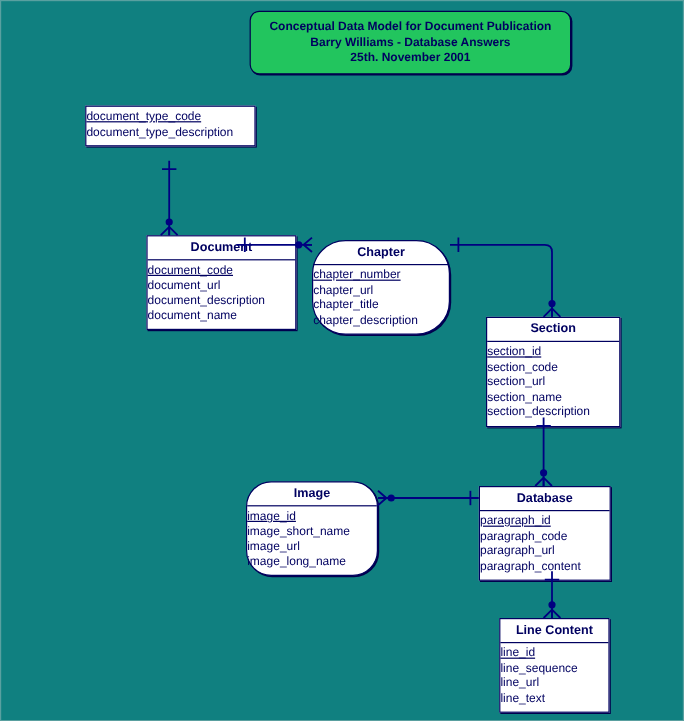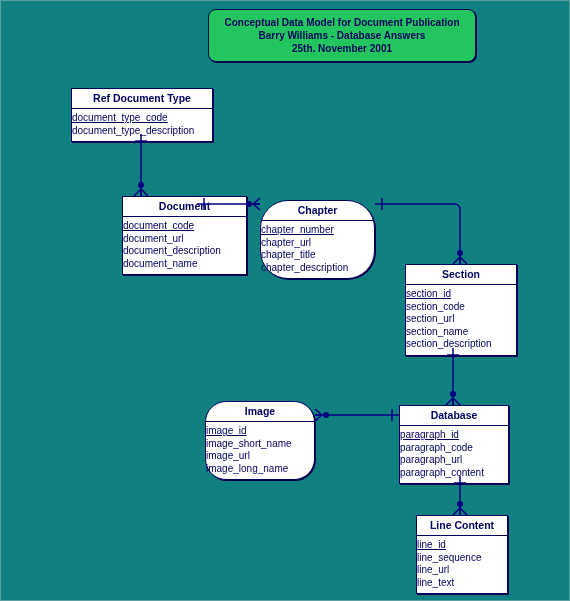--- a/index.html
+++ b/index.html
@@ -67,21 +67,20 @@
 </head>
 <body>
 
 <div class="title-box">
   <div>Conceptual Data Model for Document Publication</div>
   <div>Barry Williams - Database Answers</div>
   <div>25th. November 2001</div>
 </div>
 
 <div class="entity" style="left:70px; top:87px; width:140px;">
-  <div class="etitle">Ref Document Type</div>
   <div class="ebody">
     <div class="attr pk">document_type_code</div>
     <div class="attr">document_type_description</div>
   </div>
 </div>
 
 <div class="entity" style="left:77px; top:195px; width:123px;margin-left:44px;">
   <div class="etitle">Document</div>
   <div class="ebody">
     <div class="attr pk">document_code</div>

